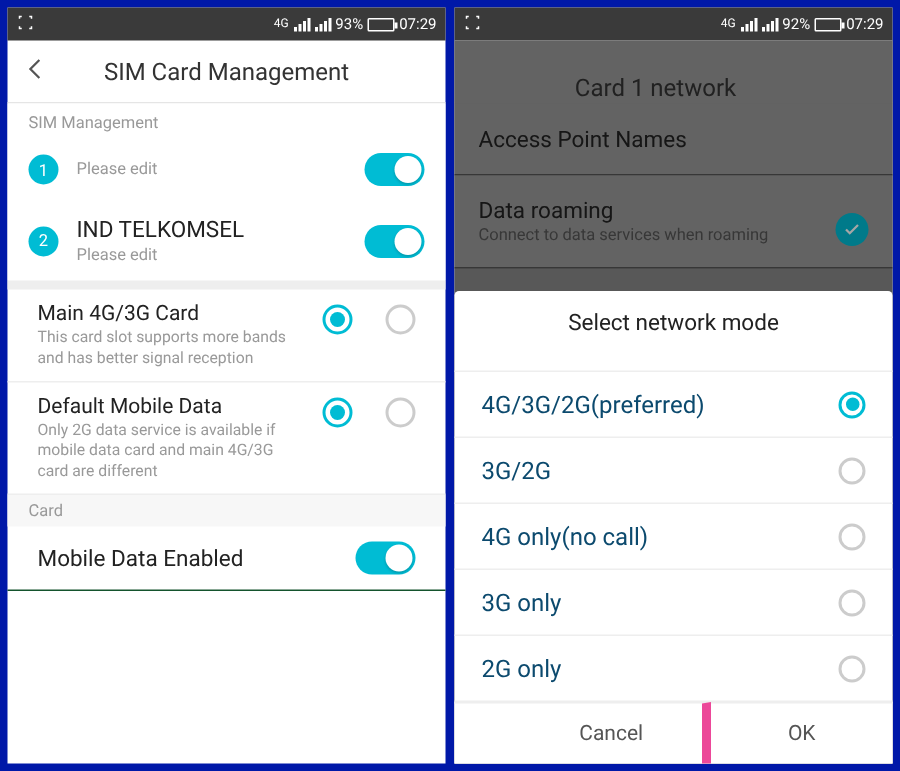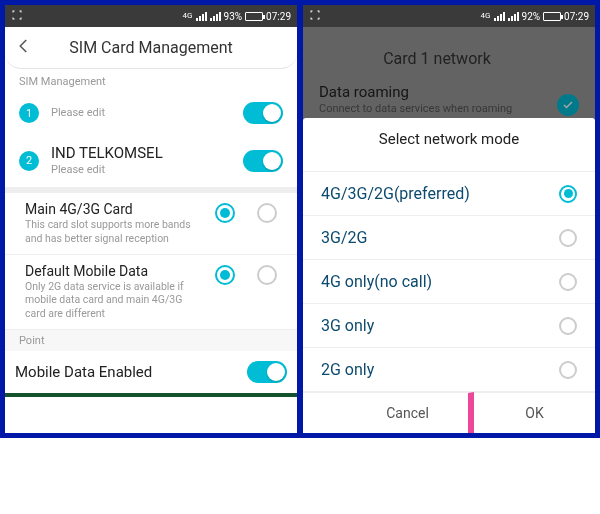--- a/index.html
+++ b/index.html
@@ -1,30 +1,30 @@
 <!DOCTYPE html>
 <html><head>
 <meta charset="utf-8">
 <style>
   * { box-sizing: border-box; margin: 0; padding: 0; font-family: -apple-system, Roboto, Arial, sans-serif; }
   body { background: #fff; }
-  .container { display: flex; gap: 4px; padding: 4px; background: #0018a8; width: 600px; height: 438px; }
+  .container { display: flex; gap: 4px; padding: 4px; background: #0018a8; width: 600px; height: 514px; }
   .phone { flex: 1; background: #fff; display: flex; flex-direction: column; position: relative; border: 1px solid #0018a8; }
   .statusbar { height: 22px; background: #3a3a3a; color: #fff; display: flex; align-items: center; justify-content: space-between; padding: 0 6px; font-size: 10px; }
   .status-left { display: flex; align-items: center; gap: 4px; }
   .status-right { display: flex; align-items: center; gap: 3px; }
   .expand-icon svg { width: 12px; height: 12px; fill: #fff; }
   .battery { width: 18px; height: 9px; border: 1px solid #fff; border-radius: 1px; position: relative; }
   .battery::after { content: ""; position: absolute; right: -3px; top: 2px; width: 2px; height: 4px; background: #fff; }
   .battery-fill { background: #fff; height: 100%; }
   .bars { display: inline-flex; align-items: flex-end; gap: 1px; }
   .bars span { width: 2px; background: #fff; }
   .bars span:nth-child(1){height:3px}.bars span:nth-child(2){height:5px}.bars span:nth-child(3){height:7px}.bars span:nth-child(4){height:9px}
   .lte { font-size: 8px; line-height: 1; }
-  .appbar { height: 42px; display: flex; align-items: center; padding: 0 10px; border-bottom: 1px solid #e5e5e5; border-radius: 16px; }
+  .appbar { height: 42px; display: flex; align-items: center; padding: 0 10px; border-bottom: 1px solid #e5e5e5; }
   .appbar .back { width: 24px; color: #555; }
   .appbar .back svg { width: 18px; height: 18px; stroke: #555; }
   .appbar .title { flex: 1; text-align: center; font-size: 16px; color: #333; font-weight: 400; margin-right: 24px; }
   .section-label { font-size: 11px; color: #999; padding: 6px 14px 4px; background: #fff; }
   .row { display: flex; align-items: center; padding: 10px 14px; background: #fff; }
   .num-badge { width: 20px; height: 20px; border-radius: 10px; background: #00bcd4; color: #fff; font-size: 11px; display: flex; align-items: center; justify-content: center; margin-right: 12px; }
   .row-text { flex: 1; }
   .row-title { font-size: 15px; color: #222; }
   .row-sub { font-size: 11px; color: #999; line-height: 1.3; margin-top: 1px; }
   .switch { width: 40px; height: 22px; border-radius: 11px; background: #00bcd4; position: relative; }
@@ -34,21 +34,21 @@
   .col-header span { width: 44px; text-align: center; }
   .radio-row { display: flex; align-items: flex-start; padding: 8px 20px; border-bottom: 1px solid #eee; }
   .radio-row .row-text { flex: 1; padding-right: 6px; }
   .radio-row .row-title { font-size: 14px; }
   .radio-row .row-sub { font-size: 10.5px; max-width: 170px;}
   .radios { display: flex; gap: 22px; align-items: center; margin-top: 2px; }
   .radio { width: 20px; height: 20px; border: 2px solid #ccc; border-radius: 50%; display: flex; align-items: center; justify-content: center; }
   .radio.sel { border-color: #00bcd4; }
   .radio.sel::after { content: ""; width: 10px; height: 10px; border-radius: 50%; background: #00bcd4; }
   .usual { font-size: 11px; color: #999; padding: 4px 14px; background: #f7f7f7; }
-  .simple-row { padding: 10px 10px; border-bottom: 4px solid #14532d; display:flex; align-items:center;}
+  .simple-row { padding: 10px 20px; border-bottom: 1px solid #14532d; display:flex; align-items:center;}
   .simple-row .row-text{flex:1}
   .simple-row .row-title { font-size: 15px; color:#222;}
   .simple-row .row-sub{font-size:11px;color:#999;}
 
   
   .dimmed { position: absolute; inset: 0; background: rgba(0,0,0,.35); }
   .sheet { position: absolute; left: 0; right: 0; bottom: 0; background: #fff; border-radius: 3px 3px 0 0; padding-top: 12px; }
   .sheet-title { text-align: center; font-size: 15px; color: #222; padding-bottom: 23px; border-bottom: 1px solid #eee; }
   .opt { display: flex; align-items: center; justify-content: space-between; padding: 12px 18px; border-bottom: 1px solid #eee; }
   .opt-label { font-size: 16px; color: #0c4a6e; }
@@ -143,21 +143,21 @@
       <div class="row-text">
         <div class="row-title">Default Mobile Data</div>
         <div class="row-sub">Only 2G data service is available if mobile data card and main 4G/3G card are different</div>
       </div>
       <div class="radios">
         <div class="radio sel"></div>
         <div class="radio"></div>
       </div>
     </div>
 
-    <div class="usual">Point</div>
+    <div class="usual">Card</div>
 
     <div class="simple-row">
       <div class="row-text">
         <div class="row-title">Mobile Data Enabled</div>
       </div>
       <div class="switch"></div>
     </div>
 
   </div>
 
@@ -187,38 +187,38 @@
         <span>07:29</span>
       </div>
     </div>
 
     <div class="bg-dim content-under" style="flex:1;position:relative;">
       <div class="appbar2">
         <span class="back"><svg viewBox="0 0 24 24" fill="none" stroke="#555" stroke-width="2">
               <path d="M15 4l-8 8 8 8"></path>
             </svg></span>
         <span class="title">Card 1 network</span>
+      </div>
+      <div class="setting-row">
+        <div class="row-text">
+          <div class="row-title">Access Point Names</div>
+        </div>
+        <span class="chev">›</span>
       </div>
       <div class="setting-row">
         <div class="row-text">
           <div class="row-title">Data roaming</div>
           <div class="row-sub">Connect to data services when roaming</div>
         </div>
         <div class="check-circle">
             <svg viewBox="0 0 24 24">
               <path d="M4 12l5 5L20 6"></path>
             </svg>
           </div>
       </div>
-      <div class="setting-row">
-        <div class="row-text">
-          <div class="row-title">Access Point Names</div>
-        </div>
-        <span class="chev">›</span>
-      </div>
 
       <div class="dimmed"></div>
 
       <div class="sheet">
         <div class="sheet-title">Select network mode</div>
         <div id="opts">
             <div class="opt">
               <span class="opt-label">4G/3G/2G(preferred)</span>
               <div class="radio sel"></div>
             </div>

